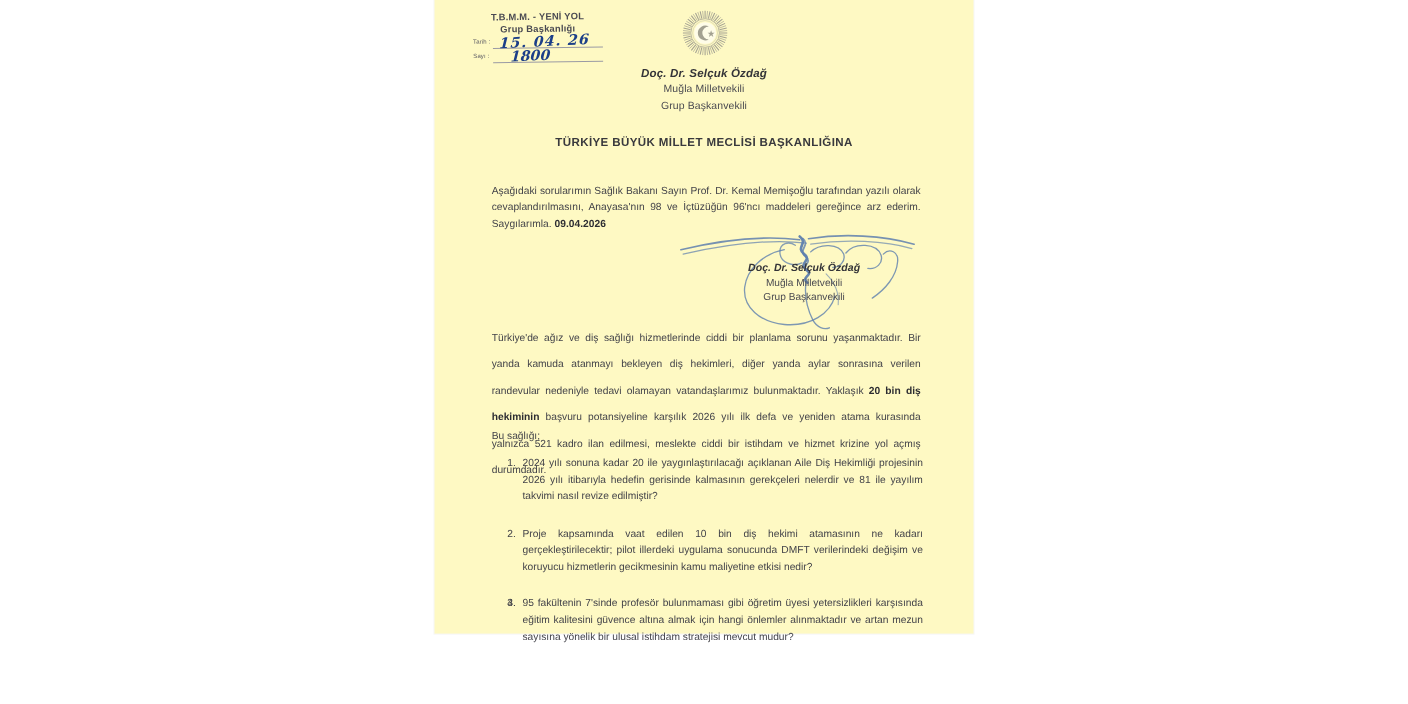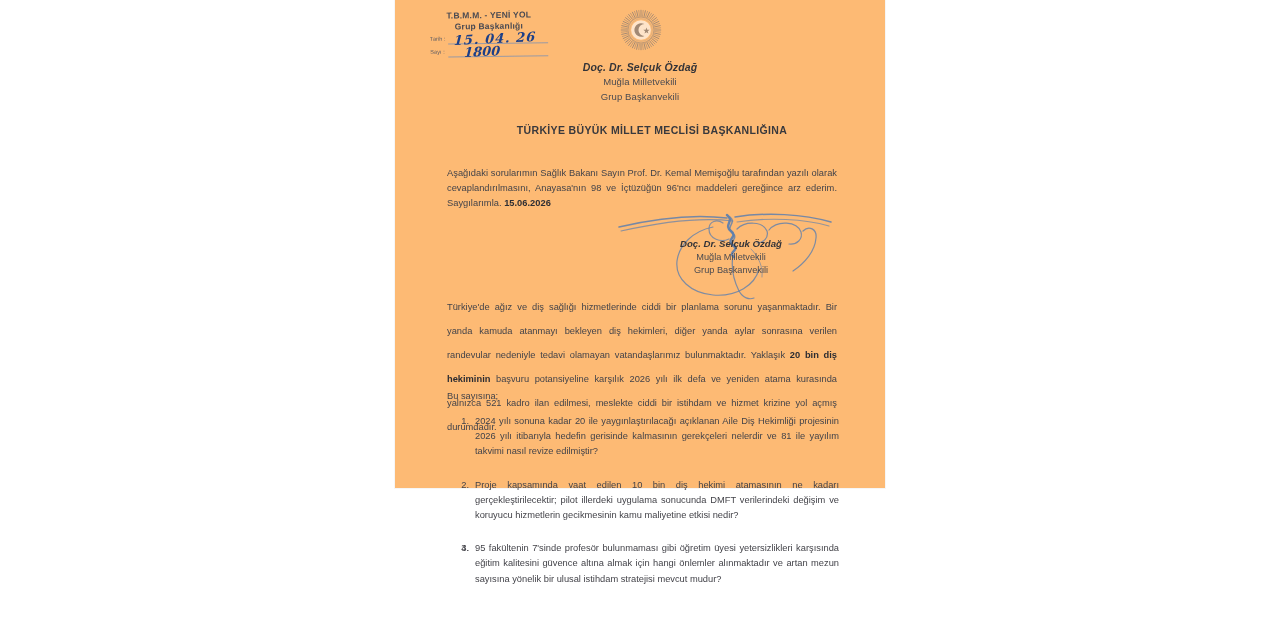--- a/index.html
+++ b/index.html
@@ -16,22 +16,22 @@
     color: #3b3b3b;
     position: relative;
   }
 
   
   #page-sheet {
     position: absolute;
     left: 395px;
     top: 0;
     width: 490px;
-    height: 488px;
-    background: #fdba74;
+    height: 576px;
+    background: #fef9c3;
     box-shadow: 0 0 0 1px rgba(0,0,0,0.035);
   }
   #page-inner {
     position: relative;
     width: 100%;
     height: 100%;
   }
 
   
   #office-stamp {
@@ -116,21 +116,21 @@
   #letterhead .lh-sub {
     font-size: 9.5px;
     color: #4a4a50;
     letter-spacing: .1px;
     line-height: 14.5px;
   }
 
   
   #addressee-title {
     position: absolute;
-    left: 12px;
+    left: 0;
     top: 124px;
     width: 100%;
     text-align: center;
     font-size: 10.5px;
     font-weight: 700;
     color: #39393d;
     letter-spacing: .35px;
   }
 
   
@@ -313,21 +313,21 @@
     </div>
 
     <div id="letterhead">
       <div class="lh-name">Doç. Dr. Selçuk Özdağ</div>
       <div class="lh-sub">Muğla Milletvekili</div>
       <div class="lh-sub">Grup Başkanvekili</div>
     </div>
 
     <div id="addressee-title">TÜRKİYE BÜYÜK MİLLET MECLİSİ BAŞKANLIĞINA</div>
 
-    <div id="intro-paragraph"><span>Aşağıdaki sorularımın Sağlık Bakanı Sayın Prof. Dr. Kemal Memişoğlu tarafından yazılı olarak cevaplandırılmasını, Anayasa'nın 98 ve İçtüzüğün 96'ncı maddeleri gereğince arz ederim. Saygılarımla. </span><b>15.06.2026</b></div>
+    <div id="intro-paragraph"><span>Aşağıdaki sorularımın Sağlık Bakanı Sayın Prof. Dr. Kemal Memişoğlu tarafından yazılı olarak cevaplandırılmasını, Anayasa'nın 98 ve İçtüzüğün 96'ncı maddeleri gereğince arz ederim. Saygılarımla. </span><b>09.04.2026</b></div>
 
     <svg id="handwritten-signature" viewBox="0 0 235 95" aria-hidden="true">
       <g fill="none" stroke="#5e7fae" stroke-linecap="round" stroke-linejoin="round">
         <path d="M2 22 C40 13 78 9 110 13" stroke-width="1.5" opacity=".85"></path>
         <path d="M4 26 C44 17 84 12 116 16" stroke-width="1.1" opacity=".7"></path>
         <path d="M118 12 C150 7 186 9 214 17" stroke-width="1.5" opacity=".85"></path>
         <path d="M120 17 C152 12 188 14 212 21" stroke-width="1.1" opacity=".65"></path>
         <path d="M110 10 C118 16 106 20 114 26 C122 32 108 34 116 40
                  C124 45 110 47 117 52" stroke-width="2.4" opacity=".95"></path>
         <path d="M113 12 C120 18 108 22 115 28 C123 34 110 36 117 42" stroke-width="1.6" opacity=".8"></path>
@@ -343,21 +343,21 @@
     </svg>
 
     <div id="signature-block">
       <div class="sig-name">Doç. Dr. Selçuk Özdağ</div>
       <div class="sig-sub">Muğla Milletvekili</div>
       <div class="sig-sub">Grup Başkanvekili</div>
     </div>
 
     <div id="body-paragraph"><span>Türkiye'de ağız ve diş sağlığı hizmetlerinde ciddi bir planlama sorunu yaşanmaktadır. Bir yanda kamuda atanmayı bekleyen diş hekimleri, diğer yanda aylar sonrasına verilen randevular nedeniyle tedavi olamayan vatandaşlarımız bulunmaktadır. Yaklaşık </span><b>20 bin diş hekiminin</b><span> başvuru potansiyeline karşılık 2026 yılı ilk defa ve yeniden atama kurasında yalnızca 521 kadro ilan edilmesi, meslekte ciddi bir istihdam ve hizmet krizine yol açmış durumdadır.</span></div>
 
-    <div id="context-lead">Bu sayısına;</div>
+    <div id="context-lead">Bu sağlığı;</div>
 
     <div id="questions-list">
 
       <div class="question-item">
         <span class="question-number">1.</span>
         <span>2024 yılı sonuna kadar 20 ile yaygınlaştırılacağı açıklanan Aile Diş Hekimliği projesinin 2026 yılı itibarıyla hedefin gerisinde kalmasının gerekçeleri nelerdir ve 81 ile yayılım takvimi nasıl revize edilmiştir?</span>
       </div>
 
       <div class="question-item">
         <span class="question-number">2.</span>

